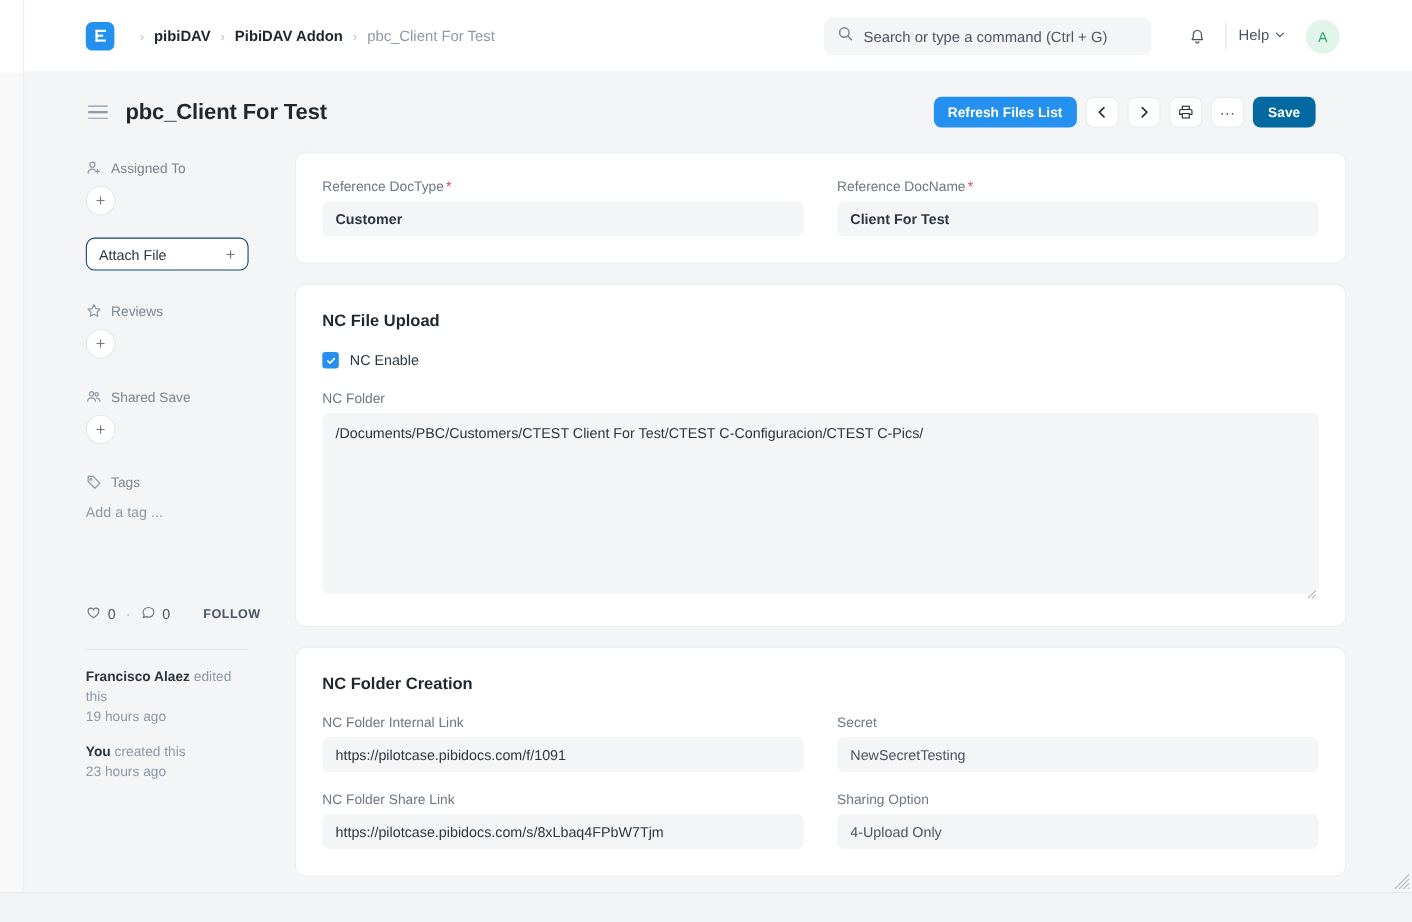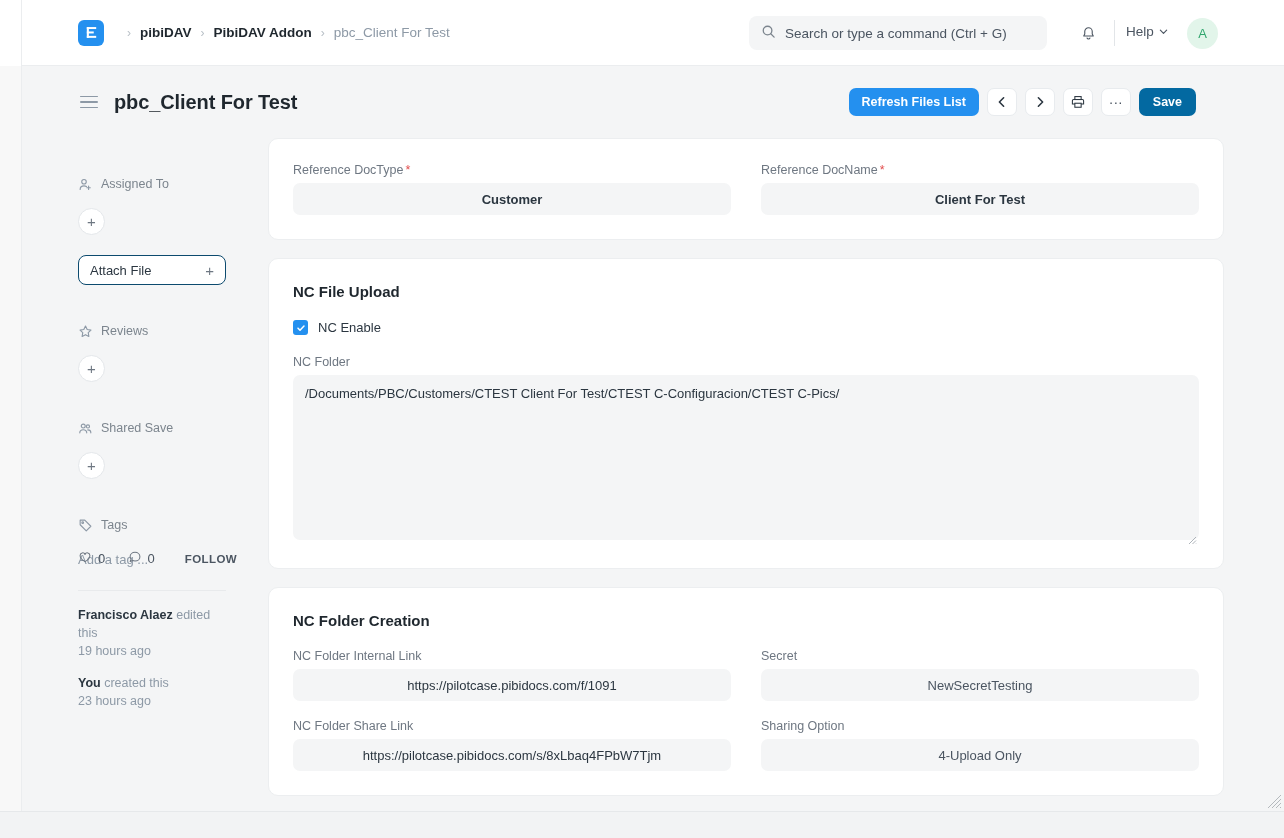--- a/index.html
+++ b/index.html
@@ -153,24 +153,23 @@
     width: 1262px; height: 673px;
   }
 
   
   .sidebar {
     position: absolute; left: 56px; top: 0;
     width: 196px;
   }
   .sb-group { margin-bottom: 4px; }
   .sb-head {
-    display: flex; align-items: flex-start; gap: 8px;
+    display: flex; align-items: flex-end; gap: 8px;
     font-size: 12.5px; color: #7c858e; font-weight: 500;
     height: 22px;
-    margin-top: 39px;
   }
   .sb-head .ico { width: 15px; height: 15px; display: block; flex: none; }
   .add-circle {
     width: 27px; height: 27px; border-radius: 50%;
     border: 1px solid #e4e7ea; background: #fff;
     display: flex; align-items: center; justify-content: center;
     color: #6e7782; font-size: 15px; cursor: pointer;
     margin-top: 9px;
   }
   .attach-btn {
@@ -243,21 +242,20 @@
   .req { color: #e24c4c; margin-left: 2px; }
   .field-control {
     width: 100%; height: 32px;
     background: #f4f5f6;
     border: 1px solid transparent;
     border-radius: 7px;
     padding: 0 11px;
     font-family: "Liberation Sans", sans-serif;
     font-size: 13px; color: #2b3640; font-weight: 600;
     outline: none;
-    text-align: center;
   }
   .field-control.plain { font-weight: 400; color: #4b5561; }
   .field-control.link { font-weight: 400; color: #2b3640; }
 
   .checkbox-row {
     display: flex; align-items: center; gap: 10px;
     margin-bottom: 20px;
   }
   .cbox {
     width: 15px; height: 15px; border-radius: 3px;

